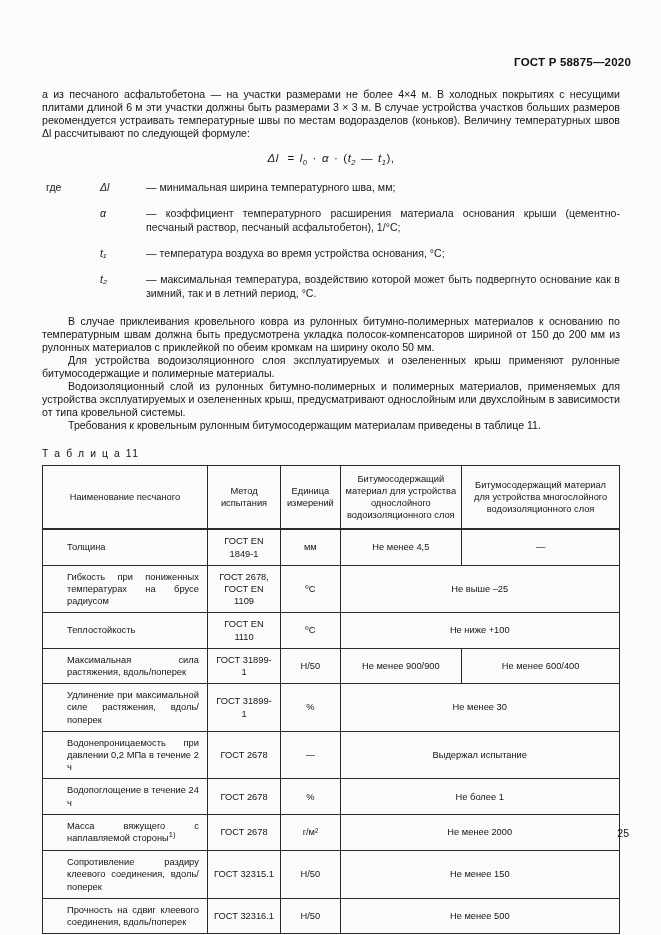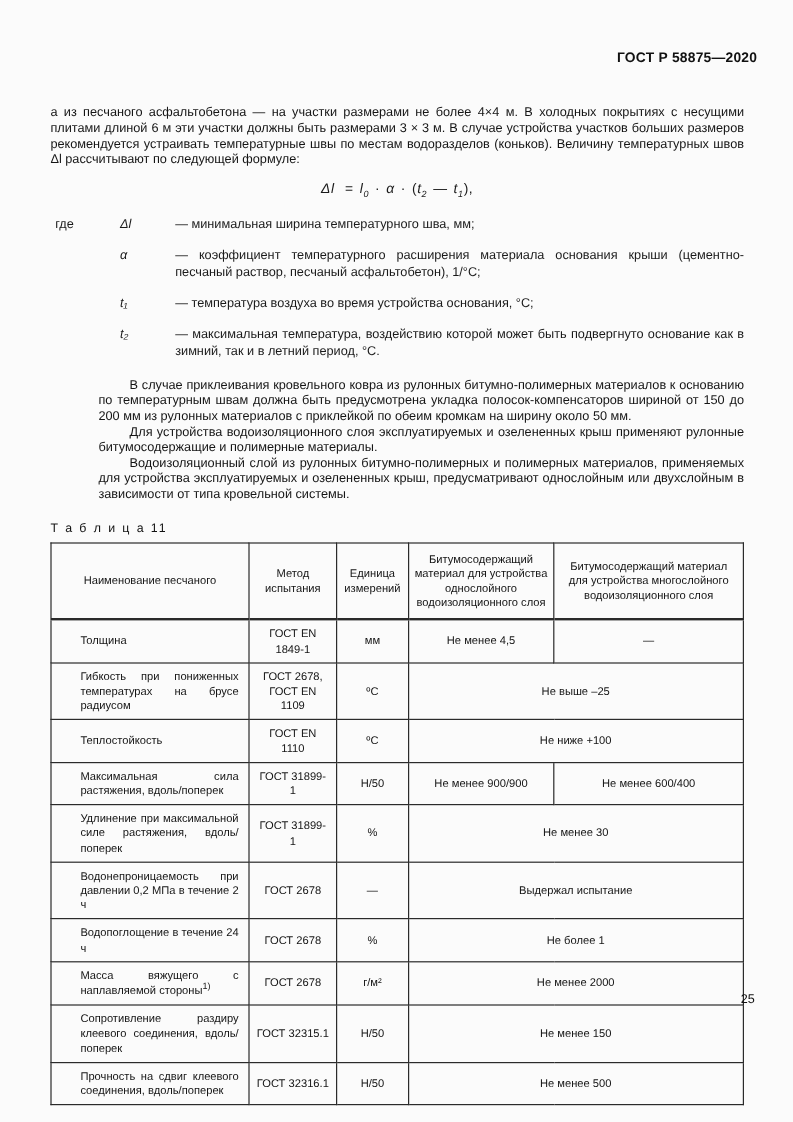--- a/index.html
+++ b/index.html
@@ -11,21 +11,21 @@
     position: relative;
     width: 661px;
     height: 935px;
     background: #fbfbfb;
     font-family: "Liberation Sans", sans-serif;
     color: #1a1a1a;
     overflow: hidden;
   }
   .header {
     position: absolute;
-    top: 43px;
+    top: 56px;
     right: 30px;
     font-size: 11.5px;
     font-weight: bold;
     letter-spacing: 0.2px;
     color: #111;
   }
   .content {
     position: absolute;
     left: 42px;
     top: 88px;
@@ -34,21 +34,20 @@
   p.body-text {
     margin: 0 0 0 0;
     font-size: 10.6px;
     line-height: 13px;
     text-align: justify;
     text-justify: inter-word;
     color: #151515;
   }
   p.indent {
     text-indent: 26px;
-    margin-left: 40px;
   }
   .formula {
     text-align: center;
     margin: 12px 0 16px 0;
     font-size: 11.5px;
     font-style: italic;
     letter-spacing: 0.5px;
   }
   .formula .up { font-style: italic; }
   .formula .op { font-style: normal; padding: 0 5px; }
@@ -186,20 +185,21 @@
         <span class="def-txt"><span>—</span>
           <span>максимальная температура, воздействию которой может быть подвергнуто основание как в зимний, так и в летний период, °С.</span></span>
       </div>
     </div>
 
     <div class="gap-m"></div>
 
     <p class="body-text indent">В случае приклеивания кровельного ковра из рулонных битумно-полимерных материалов к основанию по температурным швам должна быть предусмотрена укладка полосок-компенсаторов шириной от 150 до 200 мм из рулонных материалов с приклейкой по обеим кромкам на ширину около 50 мм.</p>
     <p class="body-text indent">Для устройства водоизоляционного слоя эксплуатируемых и озелененных крыш применяют рулонные битумосодержащие и полимерные материалы.</p>
     <p class="body-text indent">Водоизоляционный слой из рулонных битумно-полимерных и полимерных материалов, применяемых для устройства эксплуатируемых и озелененных крыш, предусматривают однослойным или двухслойным в зависимости от типа кровельной системы.</p>
+    <p class="body-text indent">Требования к кровельным рулонным битумосодержащим материалам приведены в таблице 11.</p>
 
     <div class="table-caption">Т а б л и ц а  11</div>
 
     <table class="gost">
       <colgroup>
         <col class="col1">
           <col class="col2">
           <col class="col3">
           <col class="col4">
           <col class="col5">

